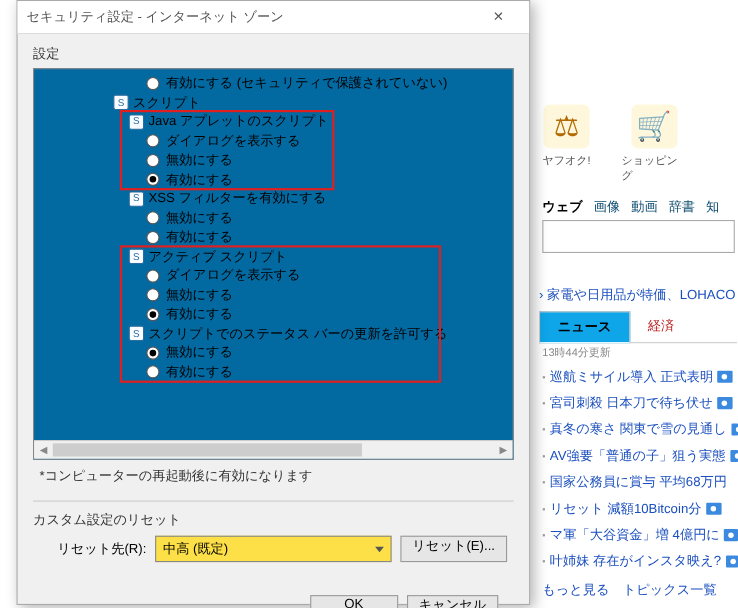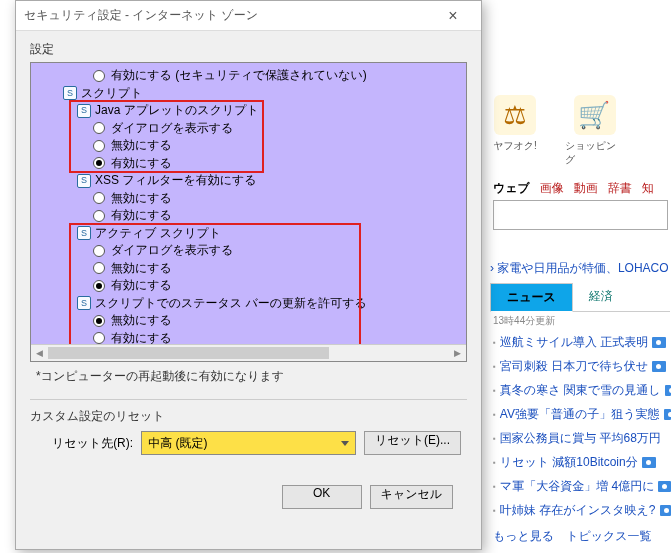--- a/index.html
+++ b/index.html
@@ -46,26 +46,27 @@
   .body {
     padding: 8px 14px;
   }
   .section-label {
     font-size: 12px;
     color: #333;
     margin: 2px 0 4px 0;
   }
   .settings-list {
     width: 437px;
-    height: 300px;
+    height: 356px;
     border: 1px solid #888;
-    background: #c4b5fd;
+    background: #0369a1;
     margin-bottom: 6px;
     overflow: hidden;
     position: relative;
+    padding-left: 40px;
   }
   .settings-inner {
     padding: 4px 2px;
     position: relative;
   }
   .tree-row {
     display: flex;
     align-items: center;
     height: 17.5px;
     font-size: 12px;
@@ -238,21 +239,21 @@
   .cart .box { color: #f5a623; }
   .gavel .box { color: #b46a00; }
   .tabs {
     position: absolute;
     left: 493px;
     top: 180px;
     display: flex;
     gap: 10px;
     font-size: 12px;
   }
-  .tabs span { color: #b91c1c; }
+  .tabs span { color: #0c4a6e; }
   .tabs .active { font-weight: bold; color: #000; }
   .searchbox {
     position: absolute;
     left: 493px;
     top: 200px;
     width: 175px;
     height: 30px;
     border: 1px solid #aaa;
   }
   .promo {
@@ -266,21 +267,21 @@
     position: absolute;
     left: 490px;
     top: 283px;
     display: flex;
     border-bottom: 1px solid #ccc;
     width: 180px;
   }
   .newstabs div {
     padding: 5px 16px;
     font-size: 12px;
-    color: #0f766e;
+    color: #b91c1c;
   }
   .newstabs .on {
     color: #000;
     font-weight: bold;
     border: 1px solid #ccc;
     border-bottom: 1px solid #fff;
     margin-bottom: -1px;
     background: #0ea5e9;
   }
   .timestamp {

